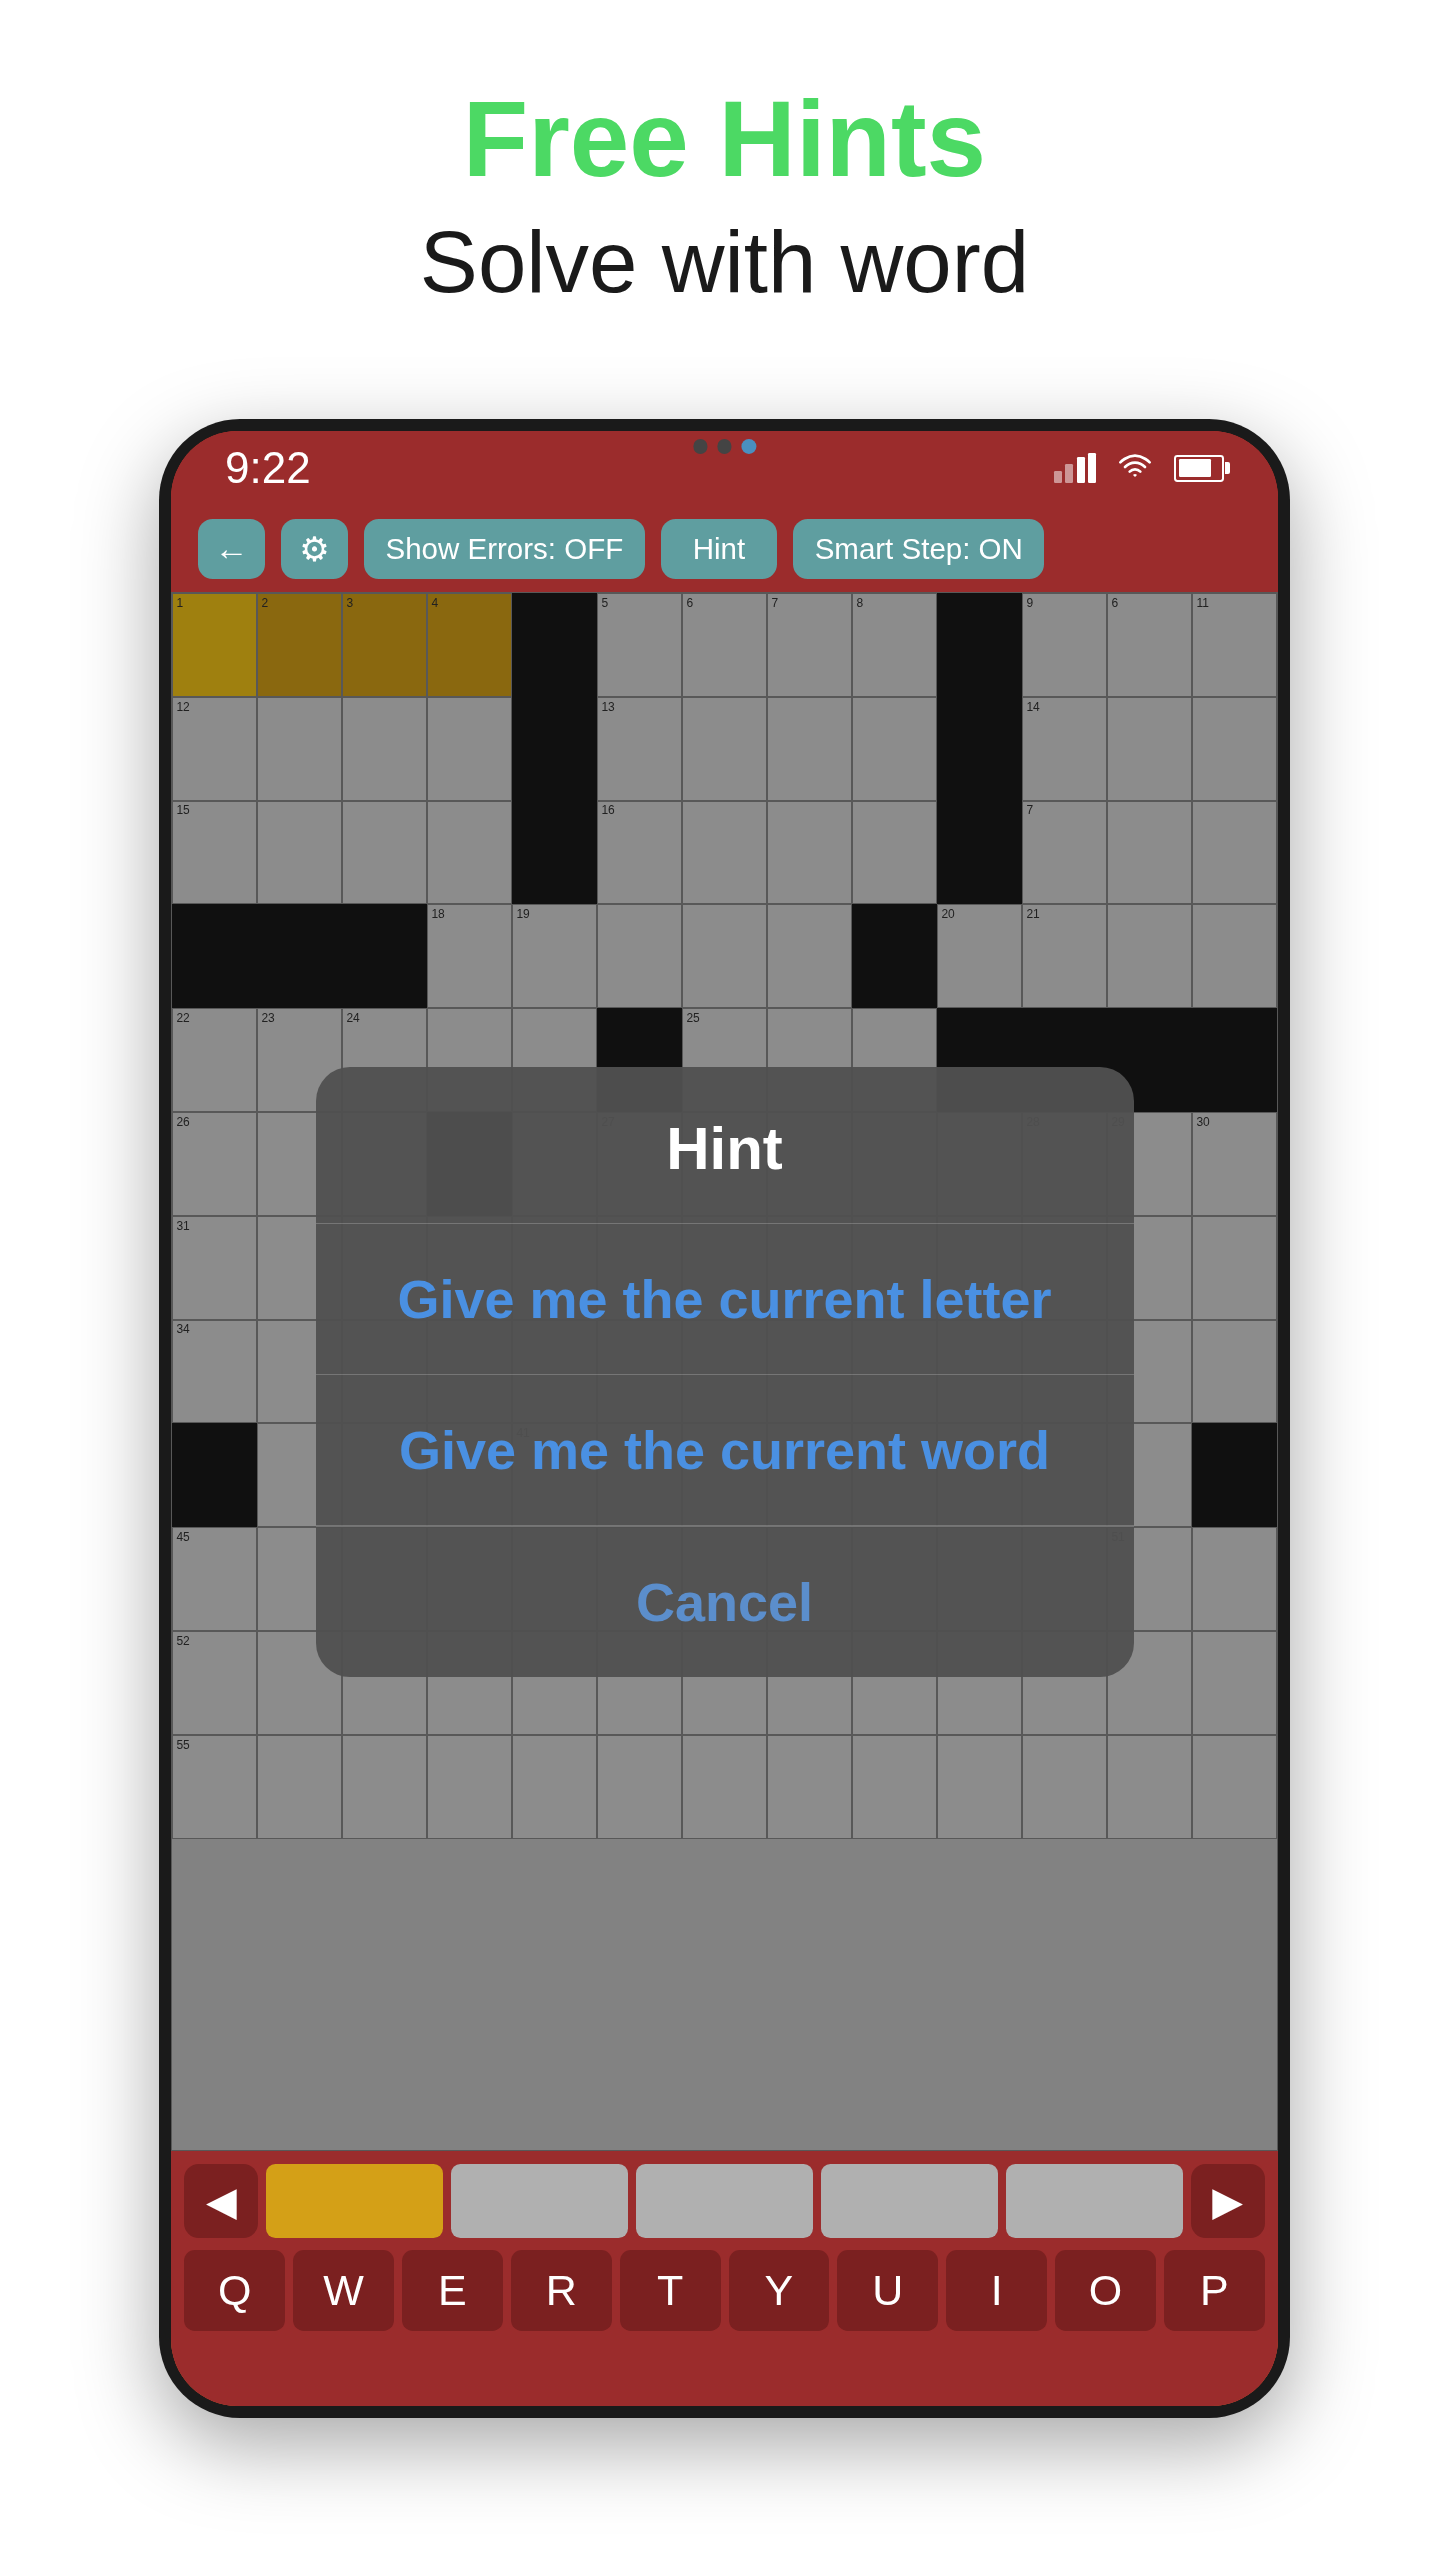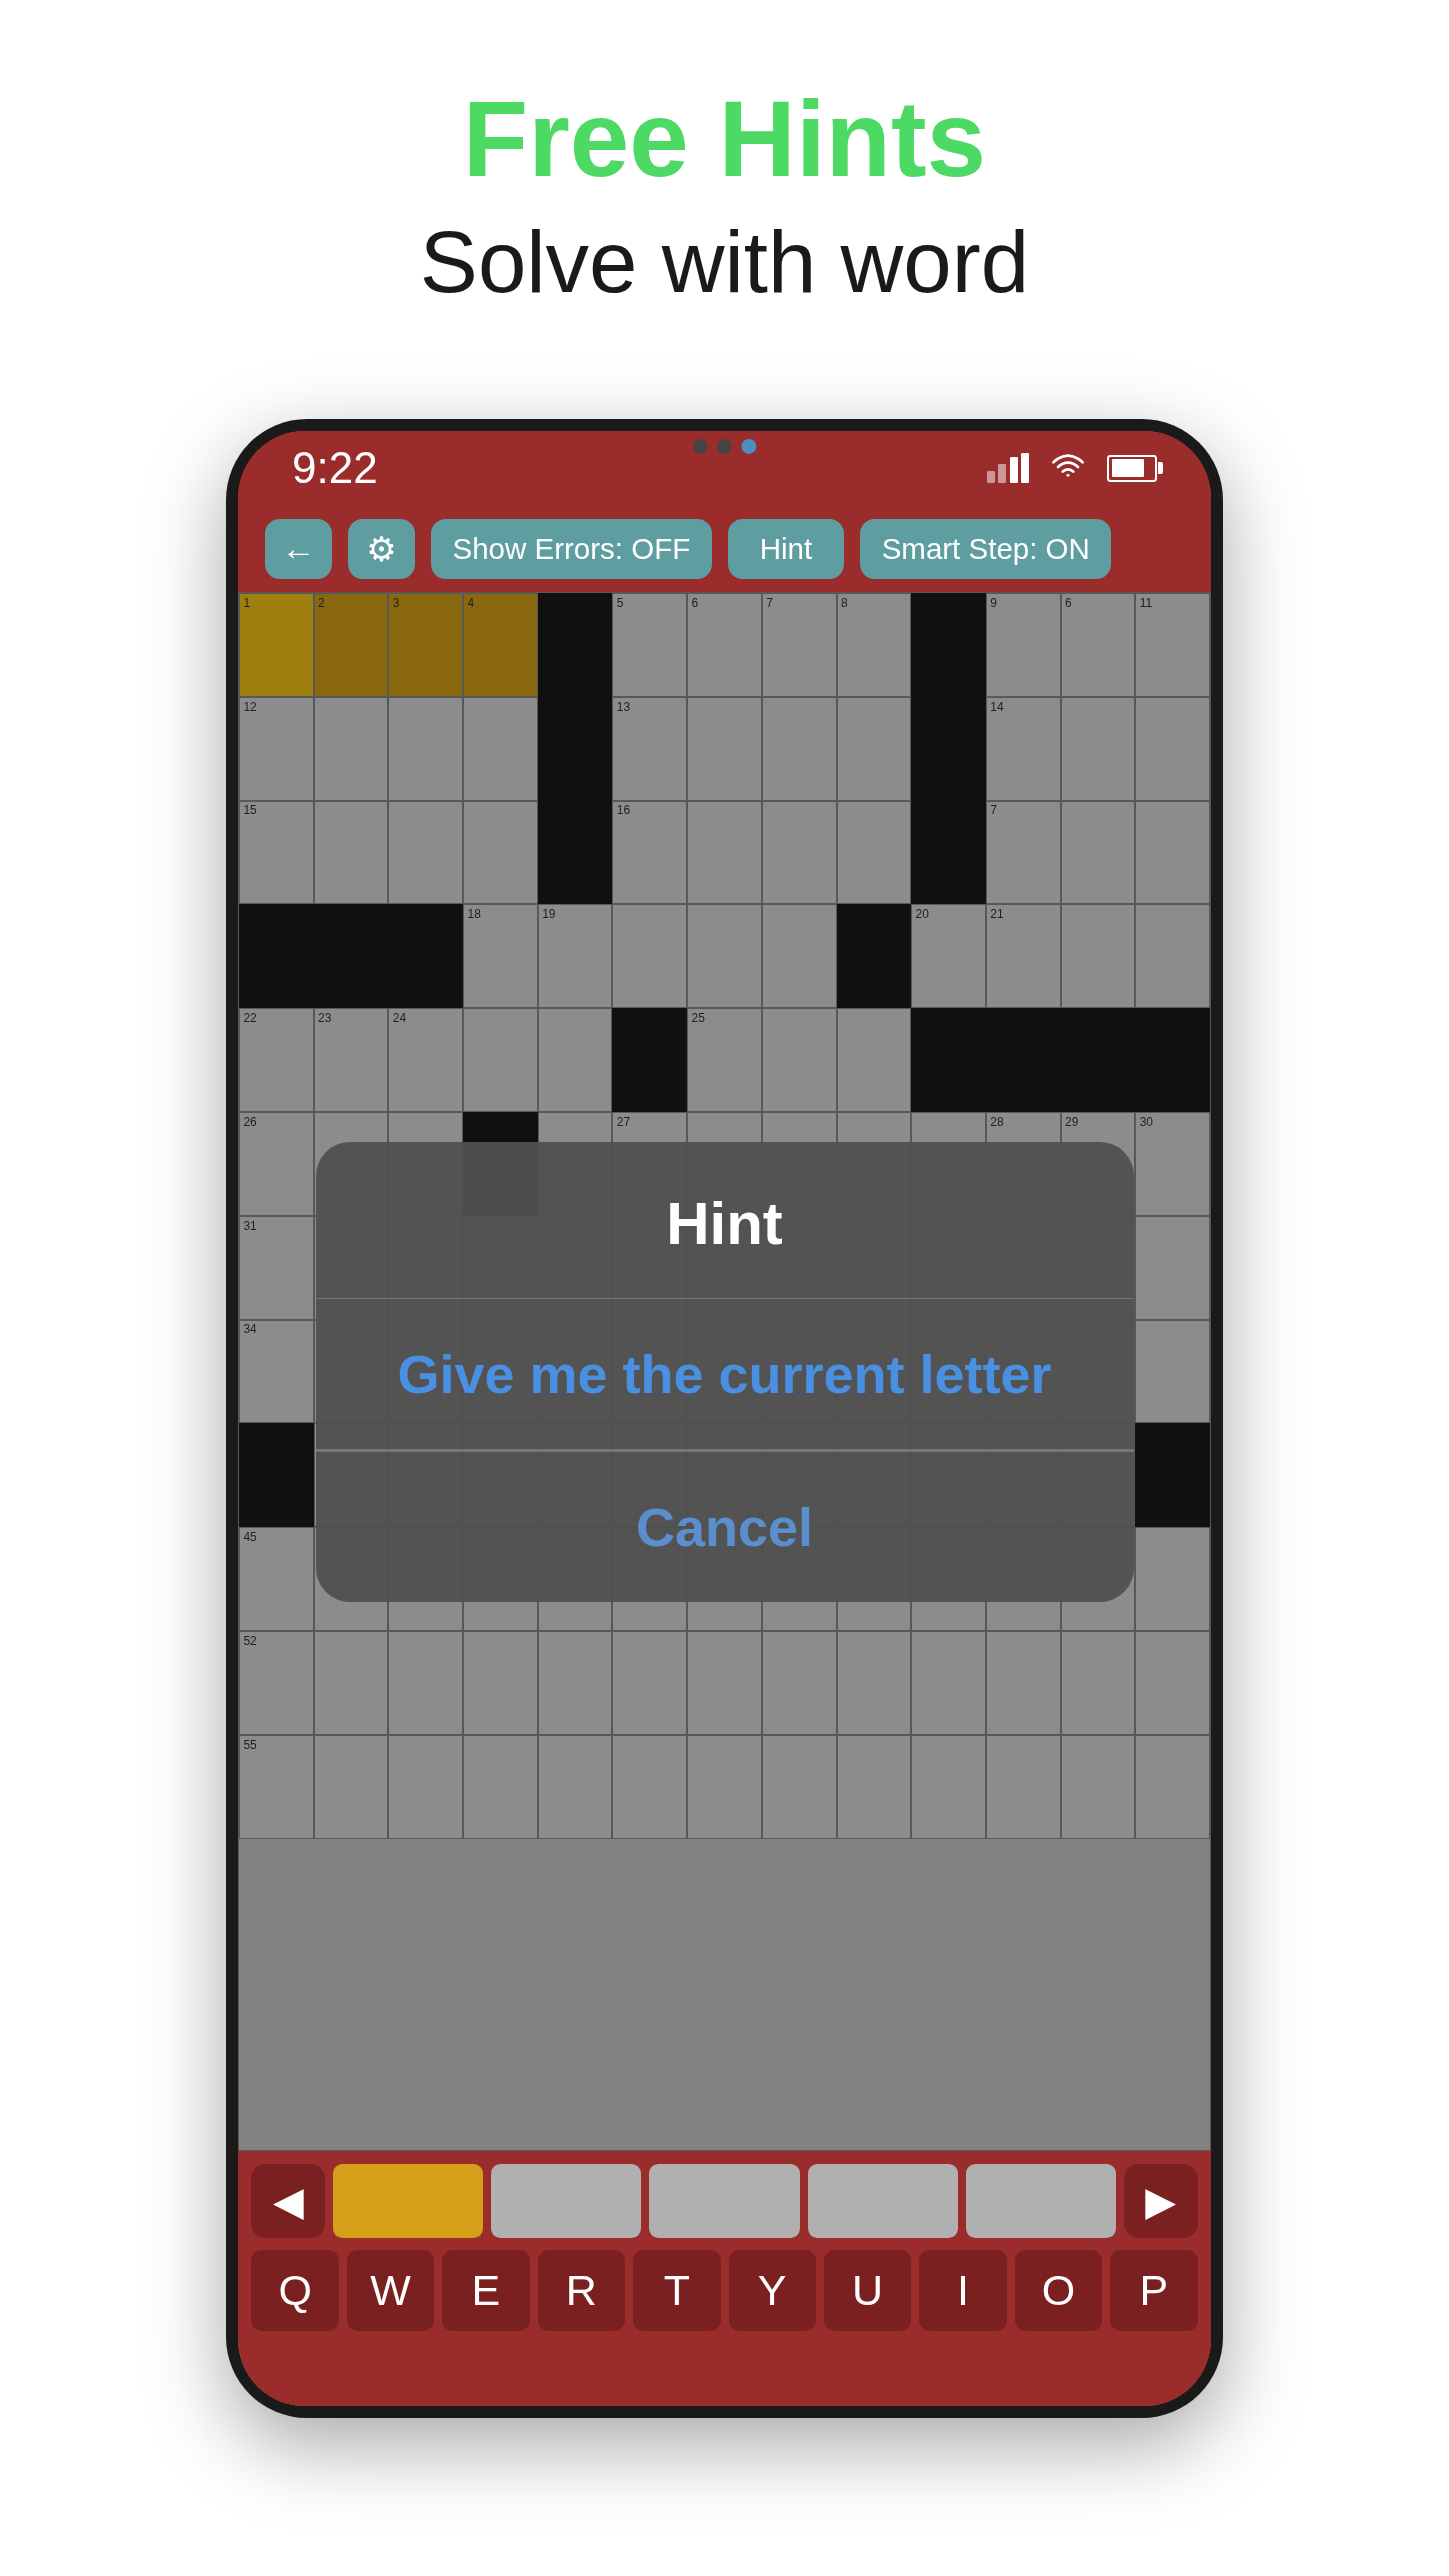--- a/index.html
+++ b/index.html
@@ -29,21 +29,21 @@
 
     .header-subtitle {
       font-size: 87px;
       font-weight: 400;
       color: #1a1a1a;
       margin-top: 13.4px;
     }
 
     
     .tablet-frame {
-      width: 997px;
+      width: 1131px;
       height: 1999px;
       background: #1a1a1a;
       border-radius: 81px;
       margin-top: 107px;
       position: relative;
       display: flex;
       flex-direction: column;
       align-items: center;
       padding: 12px;
       box-shadow: 0 27px 81px rgba(0,0,0,0.35);
@@ -678,20 +678,23 @@
         <div class="modal-overlay">
           <div class="hint-modal">
             <div class="modal-title-row">
               <div class="modal-title">Hint</div>
             </div>
             <div class="modal-divider"></div>
             <div class="modal-option">
               <span class="modal-option-text">Give me the current letter</span>
             </div>
             <div class="modal-divider"></div>
+            <div class="modal-option">
+              <span class="modal-option-text">Give me the current word</span>
+            </div>
             <div class="modal-divider"></div>
             <div class="modal-option">
               <span class="modal-cancel-text">Cancel</span>
             </div>
           </div>
         </div>
       </div>
 
       <div class="bottom-area">
         <div class="letter-strip">

